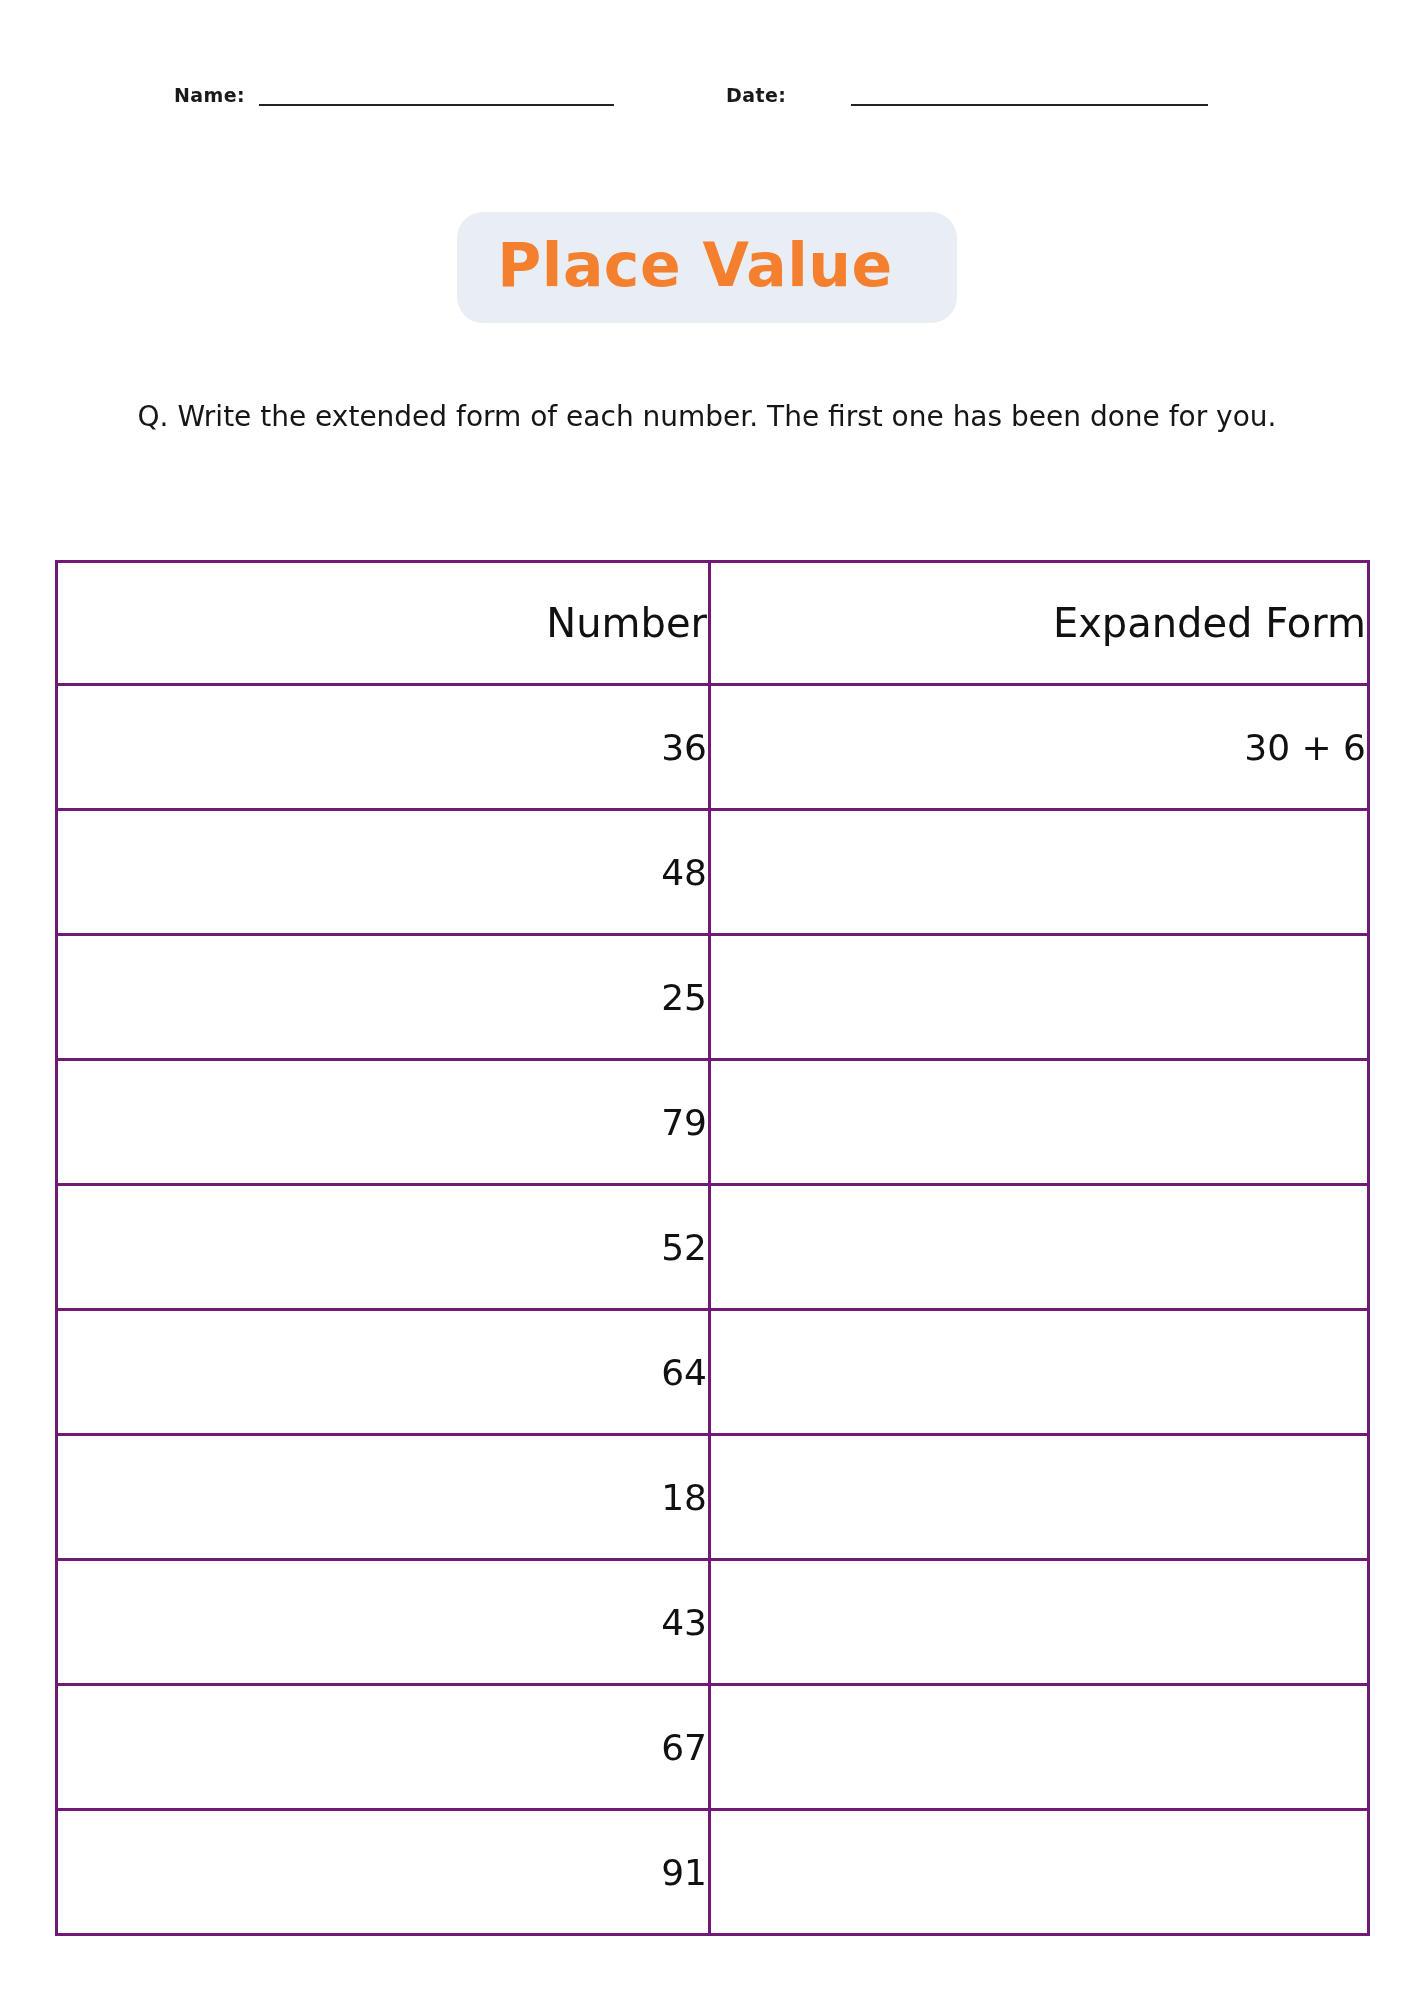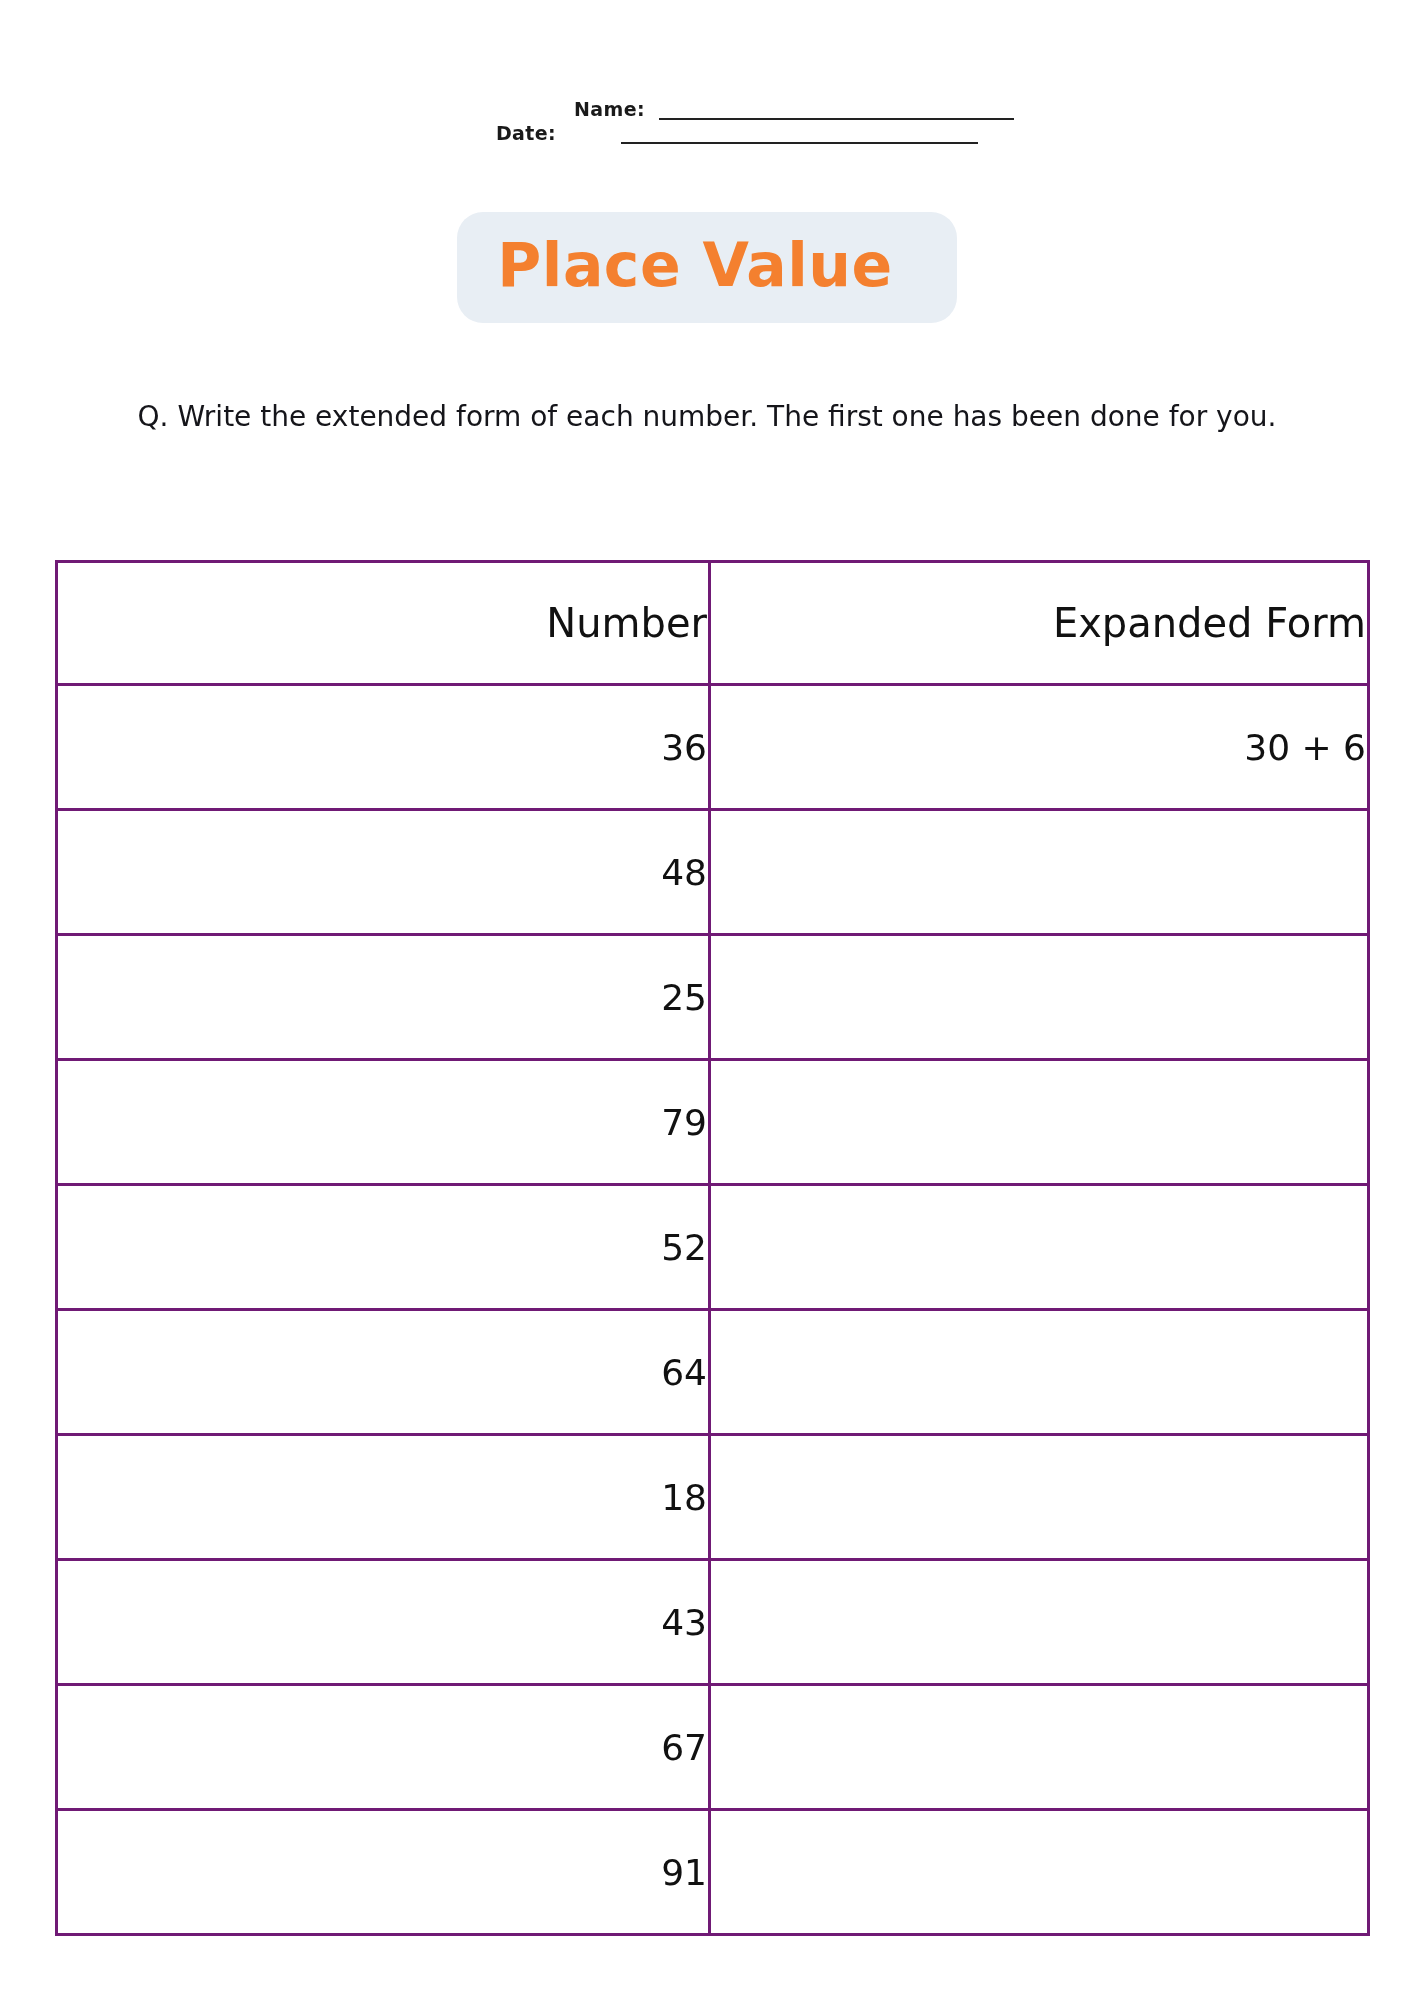--- a/index.html
+++ b/index.html
@@ -19,45 +19,44 @@
   .sheet {
     width: 1414px;
     height: 2000px;
     box-sizing: border-box;
     position: relative;
   }
 
   
   .header-row {
     position: absolute;
-    top: 96px;
+    top: 82px;
     left: 0;
     width: 1414px;
     display: flex;
-    align-items: center;
-    flex-direction: column;
+    align-items: flex-start;
   }
   .field {
     display: flex;
     align-items: flex-end;
   }
   .field-label {
     font-size: 19px;
     font-weight: 600;
     letter-spacing: 0.4px;
     color: #1a1a1a;
     white-space: nowrap;
   }
   .field-line {
     border-bottom: 2px solid #222222;
     height: 22px;
   }
   .field-name { margin-left: 174px; }
   .field-name .field-line { width: 355px; margin-left: 14px; }
-  .field-date { margin-left: 60px; gap: 41px; }
+  .field-date { margin-left: 112px; gap: 41px; }
   .field-date .field-line { width: 357px; margin-left: 24px; }
 
   
   .title-wrap {
     position: absolute;
     top: 212px;
     left: 0;
     width: 1414px;
     display: flex;
     justify-content: center;

